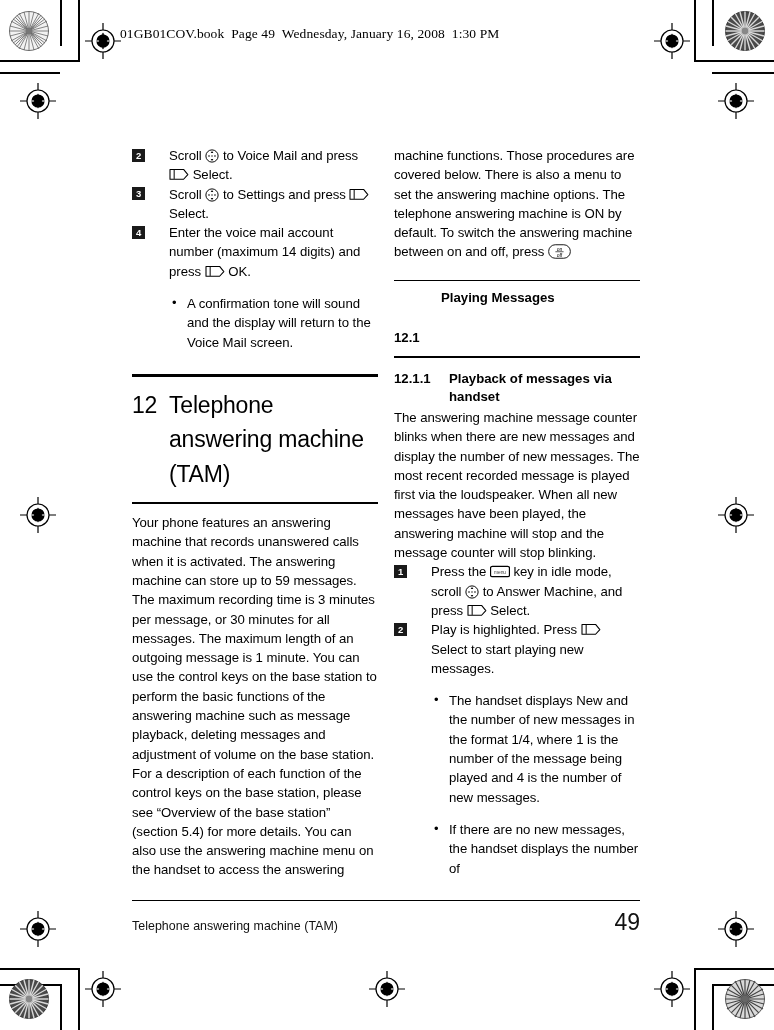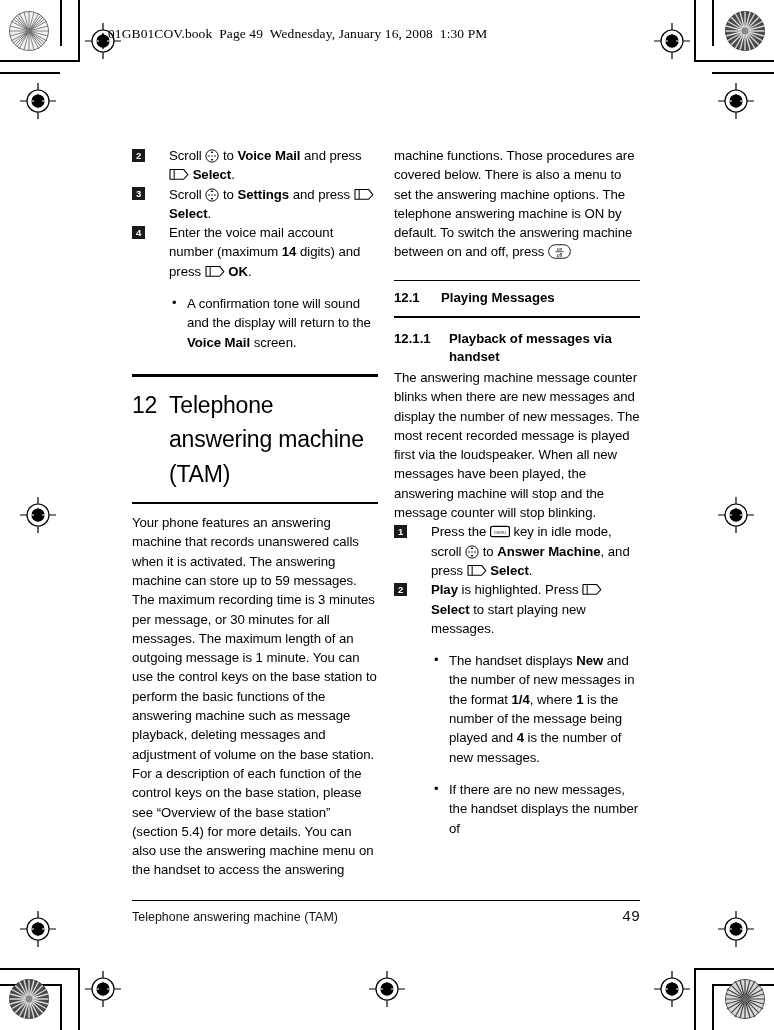--- a/index.html
+++ b/index.html
@@ -13,37 +13,37 @@
   
   .mark{position:absolute;}
   .reg{width:34px;height:34px;}
   .reg svg{display:block;}
   .burstbox{position:absolute;}
   .burstbox svg{display:block;}
   .cropline{position:absolute;background:#000;}
 
   
   .page-head{
-    position:absolute;left:108px;top:26px;
+    position:absolute;left:120px;top:26px;
     font-family:"Liberation Serif","DejaVu Serif",serif;
     font-size:13.5px;letter-spacing:.1px;white-space:pre;
   }
 
   
   .cols{position:absolute;left:132px;top:146px;width:508px;height:740px;}
   .col{position:absolute;top:0;width:246px;}
   .col-left{left:0;}
   .col-right{left:262px;}
 
   
   .body-txt{
     font-size:13.2px;line-height:19.3px;text-align:left;
     letter-spacing:-0.05px;
   }
-  b,.b{font-weight:bold;}
+  b,.b{font-weight:normal;}
 
   
   .steps{margin:0;padding:0;list-style:none;}
   .step{position:relative;padding-left:37px;margin-bottom:0px;}
   .stepnum{
     position:absolute;left:0;top:2.5px;
     width:13px;height:13px;background:#1a1a1a;color:#fff;
     font-size:9.5px;line-height:13px;text-align:center;font-weight:bold;
   }
   .substep{position:relative;padding-left:18px;margin-top:13px;}
@@ -66,39 +66,39 @@
     font-size:23px;line-height:34.5px;font-weight:300;
     letter-spacing:-0.2px;
   }
   .chapter .num{width:37px;flex:0 0 37px;}
   .chapter .ttl{flex:1;}
 
   
   .sec-h{
     display:flex;font-size:13.2px;font-weight:bold;line-height:18px;
   }
-  .sec-h .snum{width:47px;flex:0 0 47px;}
+  .sec-h .snum{width:47px;flex:0 0 47px;margin-top:40px;}
   .sec-h .stext{flex:1;}
   .sub-h{
     display:flex;font-size:13.2px;font-weight:bold;line-height:18px;
   }
   .sub-h .snum{width:55px;flex:0 0 55px;}
   .sub-h .stext{flex:1;}
 
   
   .footer{
     position:absolute;left:132px;top:900px;width:508px;
   }
   .footer .frule{height:1.3px;background:#000;width:100%;}
   .footer .frow{
     display:flex;justify-content:space-between;align-items:baseline;
     margin-top:8px;
   }
   .footer .ftxt{font-size:12.4px;font-weight:300;color:#111;letter-spacing:.05px;}
-  .footer .fpg{font-size:15px;font-weight:300;color:#111;font-family:Liberation Mono, monospace;}
+  .footer .fpg{font-size:23px;font-weight:300;color:#111;}
 </style>
 </head>
 <body>
 
 <div>
 
   <div class="cropline" style="left:78px;top:0;width:1.6px;height:62px;"></div>
   <div class="cropline" style="left:60px;top:0;width:1.6px;height:46px;"></div>
   <div class="cropline" style="left:0;top:60px;width:78px;height:1.6px;"></div>
   <div class="cropline" style="left:0;top:72px;width:60px;height:1.6px;"></div>

